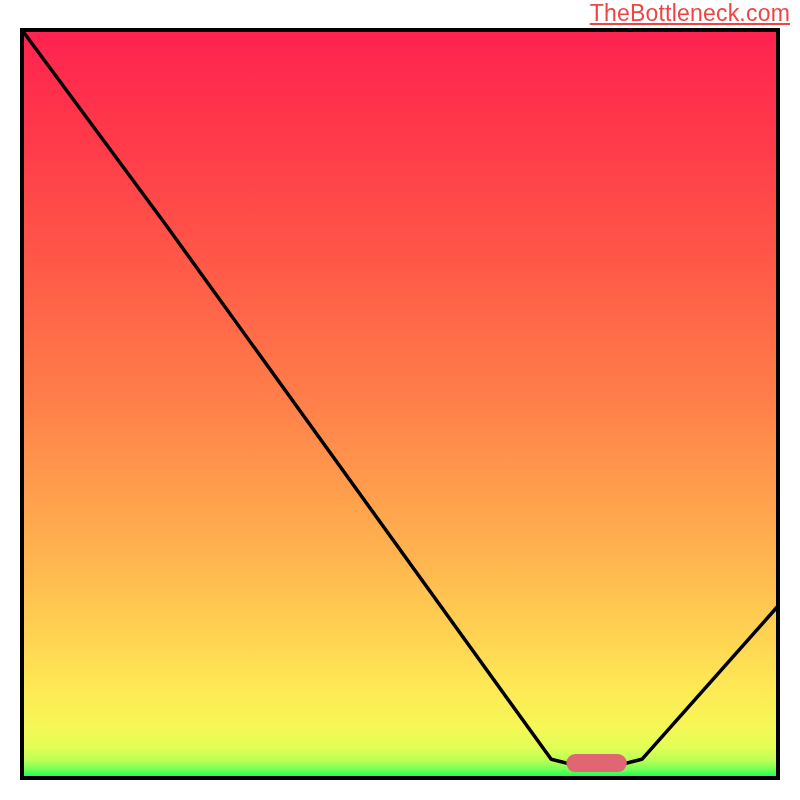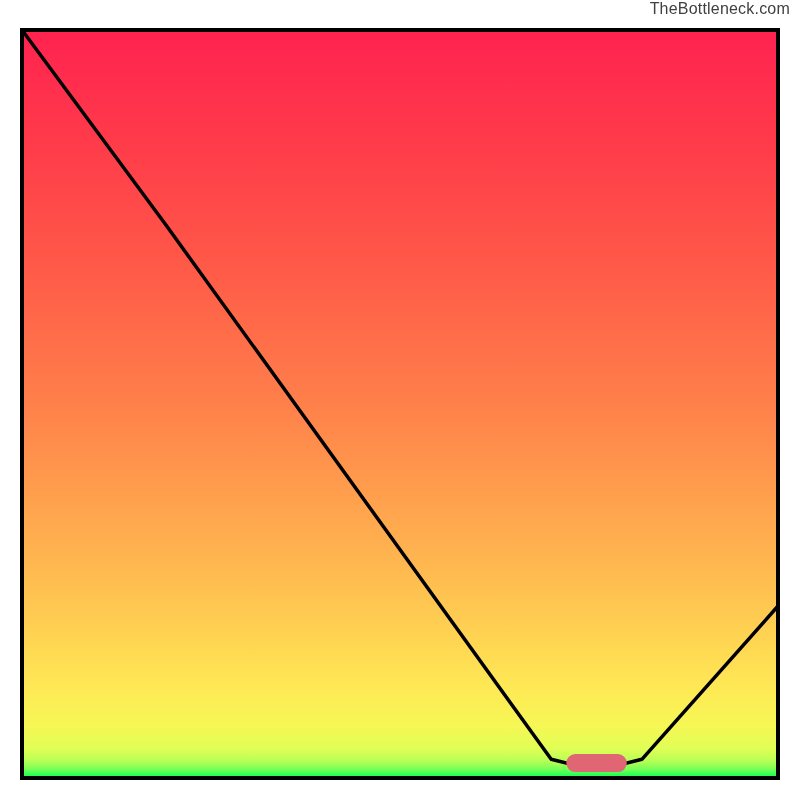--- a/index.html
+++ b/index.html
@@ -12,24 +12,25 @@
   }
   #stage {
     position: relative;
     width: 800px;
     height: 800px;
   }
   #watermark {
     position: absolute;
     top: 0px;
     right: 10px;
-    font-size: 16px;
-    color: #404040;
+    font-size: 23px;
+    color: #ef4444;
     font-weight: 500;
     letter-spacing: 0.2px;
+    text-decoration: underline;
   }
   svg {
     position: absolute;
     top: 0;
     left: 0;
   }
 </style>
 </head>
 <body>
 

